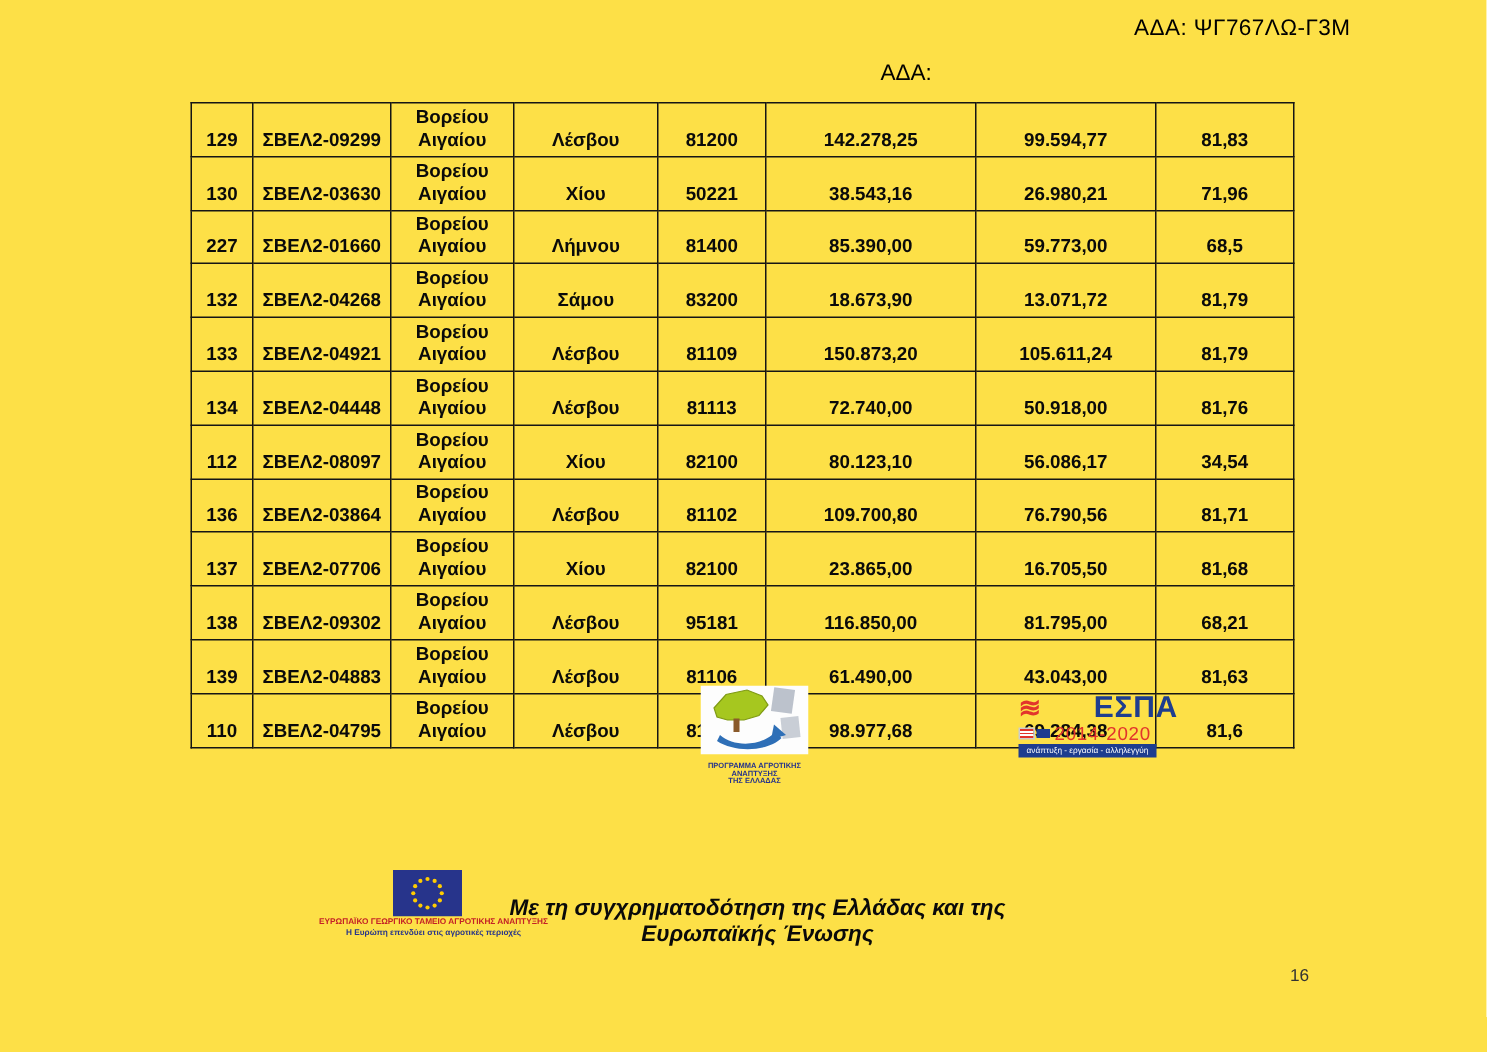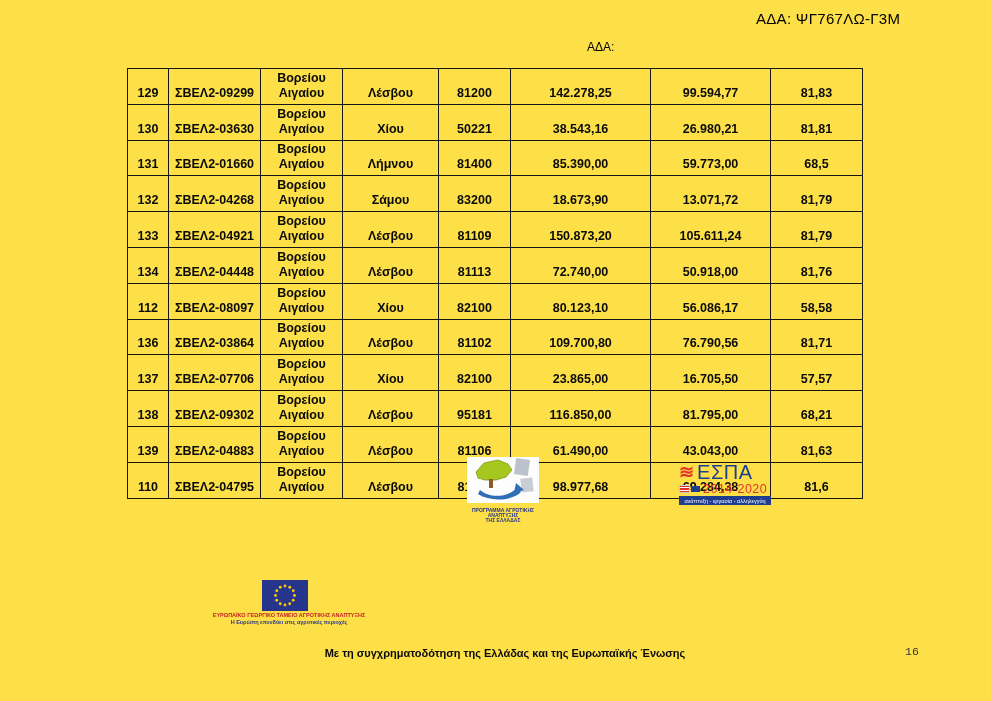--- a/index.html
+++ b/index.html
@@ -4,21 +4,21 @@
 <style>
   html,body { margin:0; padding:0; background:#ffffff; }
   .page {
     position:relative; width:991px; height:701px; background:#fde047;
     font-family:"Liberation Sans", sans-serif; color:#111; overflow:hidden;
   }
   .abs { position:absolute; }
 
   
   .ada-top { left:756px; top:10px; font-size:15px; letter-spacing:0.3px; color:#000; }
-  .ada-mid { left:587px; top:40px; font-size:12px; color:#000; }
+  .ada-mid { left:587px; top:40px; font-size:15px; color:#000; }
 
   
   table.results {
     position:absolute; left:127px; top:68px; width:735px;
     border-collapse:collapse; table-layout:fixed;
   }
   table.results td {
     border:1.5px solid #151515;
     height:30.8px;
     font-size:12.5px; font-weight:700; color:#0a0a0a;
@@ -36,37 +36,37 @@
   }
 
   
   .paa { left:467px; top:457px; width:72px; text-align:center; }
   .paa-caption { font-size:5px; line-height:5px; color:#27348b; font-weight:700; white-space:pre-line; margin-top:1px; }
 
   
   .espa { left:679px; top:461px; width:96px; }
   .espa-row1 { display:flex; align-items:center; height:22px; }
   .espa-waves { color:#e2342c; font-size:18px; font-weight:700; line-height:18px; margin-right:3px; }
-  .espa-title { color:#1e3d8f; font-size:20px; font-weight:400; letter-spacing:0.5px; line-height:20px; }
+  .espa-title { color:#1e3d8f; font-size:20px; font-weight:700; letter-spacing:0.5px; line-height:20px;margin-left:32px; }
   .espa-row2 { display:flex; align-items:center; height:13px; margin-top:-1px; }
   .flag-gr { width:9px; height:6px; margin-right:1px;
     background:repeating-linear-gradient(180deg,#e2342c 0 1.2px,#ffffff 1.2px 2.4px); border:0.5px solid #ccc; }
   .flag-eu { width:9px; height:6px; margin-right:3px; background:#1e3d8f; }
   .espa-period { color:#e2342c; font-size:12.5px; font-weight:400; letter-spacing:0.5px; }
   .espa-bar { margin-top:1px; background:#1e3d8f; color:#ffffff; font-size:5.5px; line-height:6px;
     text-align:center; padding:1.5px 2px; width:88px; }
 
   
   .euflag { left:262px; top:580px; width:46px; height:31px; }
   .eafrd-red  { left:200px; top:612px; width:178px; text-align:center; font-size:5.5px; line-height:6px; font-weight:700; color:#c42127; }
   .eafrd-blue { left:200px; top:618.5px; width:178px; text-align:center; font-size:5.5px; line-height:6px; font-weight:700; color:#27348b; }
 
   
-  .cofinance { left:300px; top:647px; width:410px; text-align:center; font-size:11px; font-weight:700; color:#0a0a0a; }
-  .page-num { left:905px; top:645px; font-size:11.5px; color:#333;font-family:Liberation Mono, monospace; }
+  .cofinance { left:300px; top:597px; width:410px; text-align:center; font-size:15px; font-weight:700; color:#0a0a0a;font-style:italic; }
+  .page-num { left:860px; top:645px; font-size:11.5px; color:#333; }
 </style>
 </head>
 <body>
 
 <div class="page">
 
   <div class="abs ada-top">ΑΔΑ: ΨΓ767ΛΩ-Γ3Μ</div>
   <div class="abs ada-mid">ΑΔΑ:</div>
 
   <table class="results">
@@ -94,24 +94,24 @@
         </tr>
         <tr>
           <td>130</td>
           <td>ΣΒΕΛ2-03630</td>
           <td>Βορείου
 Αιγαίου</td>
           <td>Χίου</td>
           <td>50221</td>
           <td>38.543,16</td>
           <td>26.980,21</td>
-          <td>81,81</td>
-        </tr>
-        <tr>
-          <td>131</td>
+          <td>71,96</td>
+        </tr>
+        <tr>
+          <td>227</td>
           <td>ΣΒΕΛ2-01660</td>
           <td>Βορείου
 Αιγαίου</td>
           <td>Λήμνου</td>
           <td>81400</td>
           <td>85.390,00</td>
           <td>59.773,00</td>
           <td>68,5</td>
         </tr>
         <tr>
@@ -149,21 +149,21 @@
         </tr>
         <tr>
           <td>112</td>
           <td>ΣΒΕΛ2-08097</td>
           <td>Βορείου
 Αιγαίου</td>
           <td>Χίου</td>
           <td>82100</td>
           <td>80.123,10</td>
           <td>56.086,17</td>
-          <td>58,58</td>
+          <td>34,54</td>
         </tr>
         <tr>
           <td>136</td>
           <td>ΣΒΕΛ2-03864</td>
           <td>Βορείου
 Αιγαίου</td>
           <td>Λέσβου</td>
           <td>81102</td>
           <td>109.700,80</td>
           <td>76.790,56</td>
@@ -171,21 +171,21 @@
         </tr>
         <tr>
           <td>137</td>
           <td>ΣΒΕΛ2-07706</td>
           <td>Βορείου
 Αιγαίου</td>
           <td>Χίου</td>
           <td>82100</td>
           <td>23.865,00</td>
           <td>16.705,50</td>
-          <td>57,57</td>
+          <td>81,68</td>
         </tr>
         <tr>
           <td>138</td>
           <td>ΣΒΕΛ2-09302</td>
           <td>Βορείου
 Αιγαίου</td>
           <td>Λέσβου</td>
           <td>95181</td>
           <td>116.850,00</td>
           <td>81.795,00</td>

